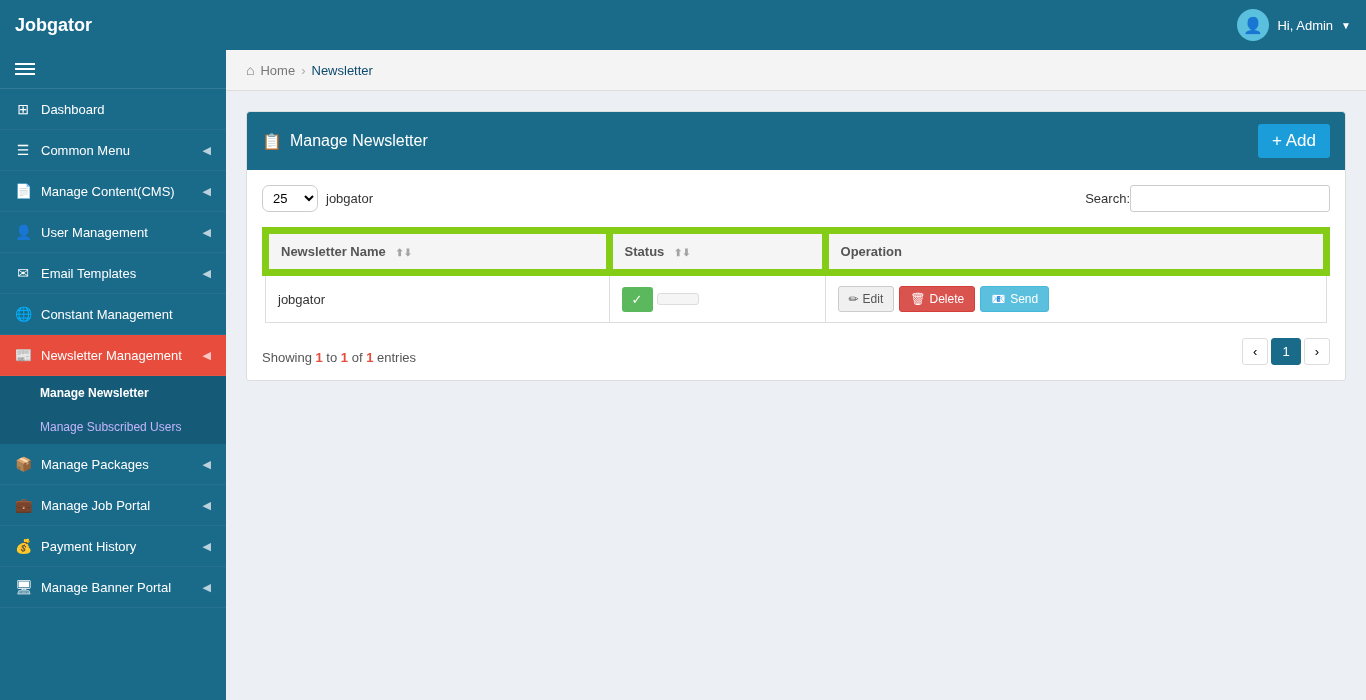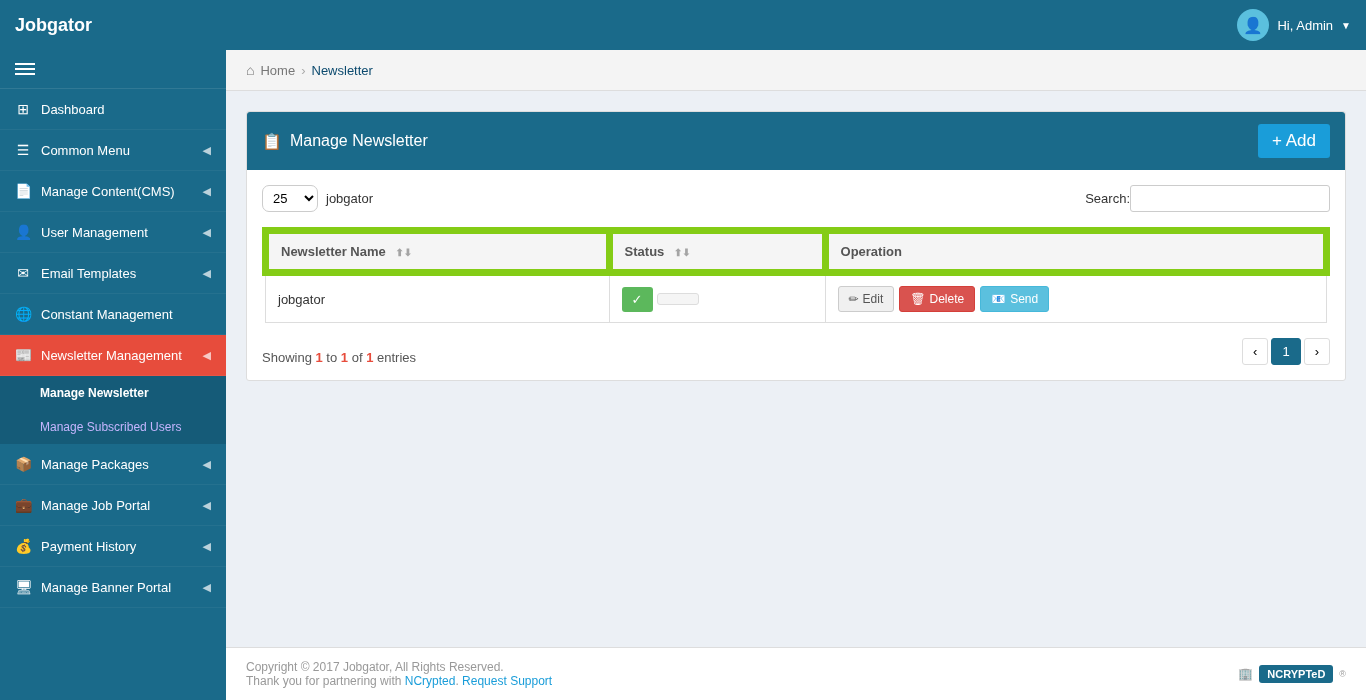--- a/index.html
+++ b/index.html
@@ -407,29 +407,14 @@
             <div class="pagination">
               <button class="page-btn">‹</button>
               <button class="page-btn active">1</button>
               <button class="page-btn">›</button>
             </div>
           </div>
         </div>
       </div>
     </div>
 
-    <div class="footer">
-      <div>
-        <div>Copyright © 2017 Jobgator, All Rights Reserved.</div>
-        <div>
-          <span>Thank you for partnering with </span>
-          <a href="#">NCrypted</a>.
-          <a href="#">Request Support</a>
-        </div>
-      </div>
-      <div class="footer-right">
-        <span>🏢</span>
-        <span class="ncrypted-badge">NCRYPTeD</span>
-        <sup style="font-size:9px;color:#999">®</sup>
-      </div>
-    </div>
   </div>
 </div>
 
 </body></html>

